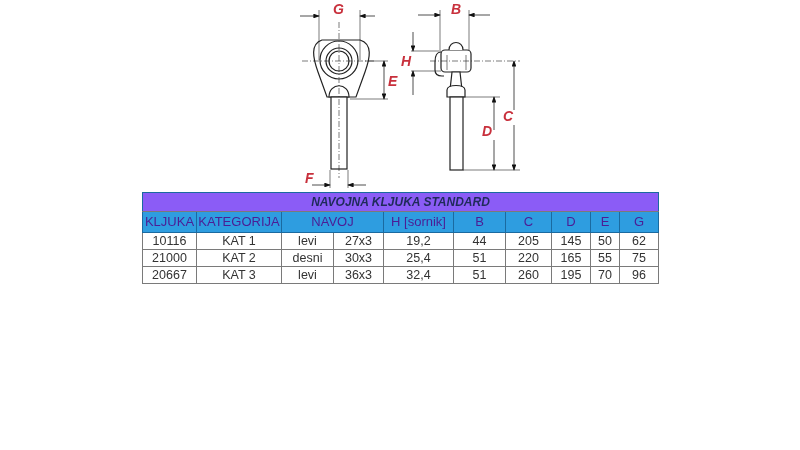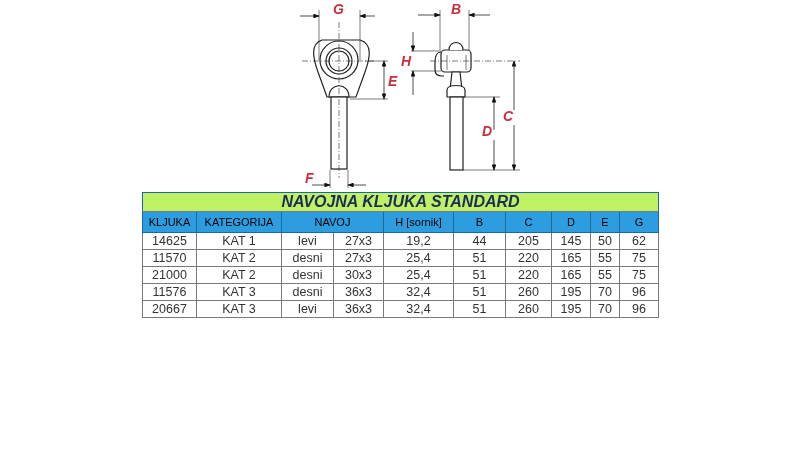--- a/index.html
+++ b/index.html
@@ -2,22 +2,22 @@
 <html><head>
 <meta charset="utf-8">
 <style>
   html, body { margin:0; padding:0; background:#ffffff; }
   body { width:800px; height:450px; position:relative; overflow:hidden; font-family:"Liberation Sans", sans-serif; }
   .drawing { position:absolute; left:0; top:0; width:800px; height:192px; }
   .drawing svg { position:absolute; left:0; top:0; }
   .dim-label { position:absolute; font-family:"Liberation Sans", sans-serif; font-weight:bold; font-style:italic; color:#c8303c; font-size:14px; line-height:14px; }
   table.spec { position:absolute; left:142px; top:192px; border-collapse:collapse; font-family:"Liberation Sans", sans-serif; }
   table.spec td, table.spec th { border:1px solid #7a7a7a; padding:0; text-align:center; font-size:12.5px; height:16px; line-height:16px; color:#333; font-weight:normal; }
-  table.spec th.title { background:#bef264; color:#1f2b5a; font-weight:bold; font-style:italic; font-size:16px; height:18px; border:1px solid #1a6aa0; border-bottom:1px solid #7a7a7a; }
-  table.spec th.col { background:#2e9de0; color:#000000; font-size:11px; height:20px; border-color:#1a6aa0; }
+  table.spec th.title { background:#8b5cf6; color:#1f2b5a; font-weight:bold; font-style:italic; font-size:12px; height:18px; border:1px solid #1a6aa0; border-bottom:1px solid #7a7a7a; }
+  table.spec th.col { background:#2e9de0; color:#4c1d95; font-size:13px; height:20px; border-color:#1a6aa0; }
   table.spec tr.row td { background:#ffffff; }
 </style>
 </head>
 <body>
 
 <div class="drawing">
   <svg width="800" height="192" viewBox="0 0 800 192">
     <defs>
       <marker id="ah" markerWidth="8" markerHeight="6" refX="7" refY="3" orient="auto">
         <path d="M0,0 L8,3 L0,6 Z" fill="#111"></path>
@@ -105,66 +105,42 @@
       <th class="col">H [sornik]</th>
       <th class="col">B</th>
       <th class="col">C</th>
       <th class="col">D</th>
       <th class="col">E</th>
       <th class="col">G</th>
     </tr>
   </thead>
   <tbody id="tbody">
       <tr class="row">
-        <td>14625</td>
+        <td>10116</td>
         <td>KAT 1</td>
         <td>levi</td>
         <td>27x3</td>
         <td>19,2</td>
         <td>44</td>
         <td>205</td>
         <td>145</td>
         <td>50</td>
         <td>62</td>
-      </tr>
-      <tr class="row">
-        <td>11570</td>
-        <td>KAT 2</td>
-        <td>desni</td>
-        <td>27x3</td>
-        <td>25,4</td>
-        <td>51</td>
-        <td>220</td>
-        <td>165</td>
-        <td>55</td>
-        <td>75</td>
       </tr>
       <tr class="row">
         <td>21000</td>
         <td>KAT 2</td>
         <td>desni</td>
         <td>30x3</td>
         <td>25,4</td>
         <td>51</td>
         <td>220</td>
         <td>165</td>
         <td>55</td>
         <td>75</td>
-      </tr>
-      <tr class="row">
-        <td>11576</td>
-        <td>KAT 3</td>
-        <td>desni</td>
-        <td>36x3</td>
-        <td>32,4</td>
-        <td>51</td>
-        <td>260</td>
-        <td>195</td>
-        <td>70</td>
-        <td>96</td>
       </tr>
       <tr class="row">
         <td>20667</td>
         <td>KAT 3</td>
         <td>levi</td>
         <td>36x3</td>
         <td>32,4</td>
         <td>51</td>
         <td>260</td>
         <td>195</td>

